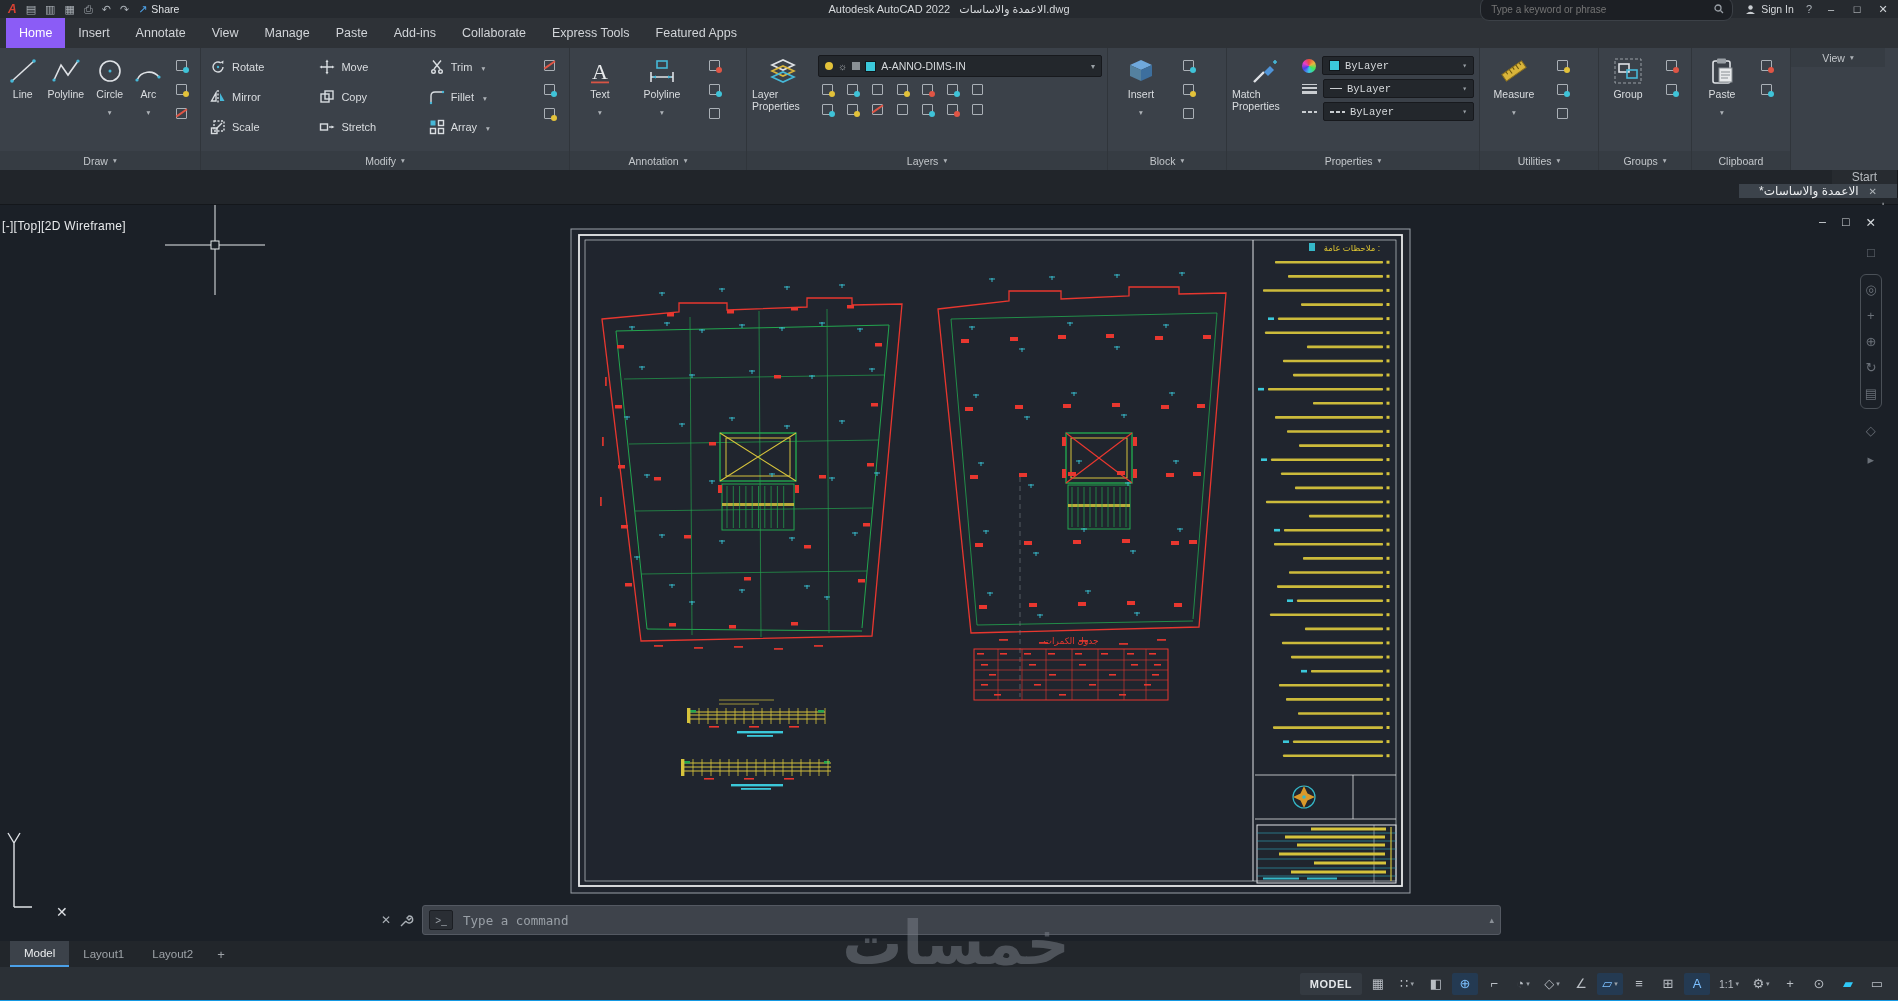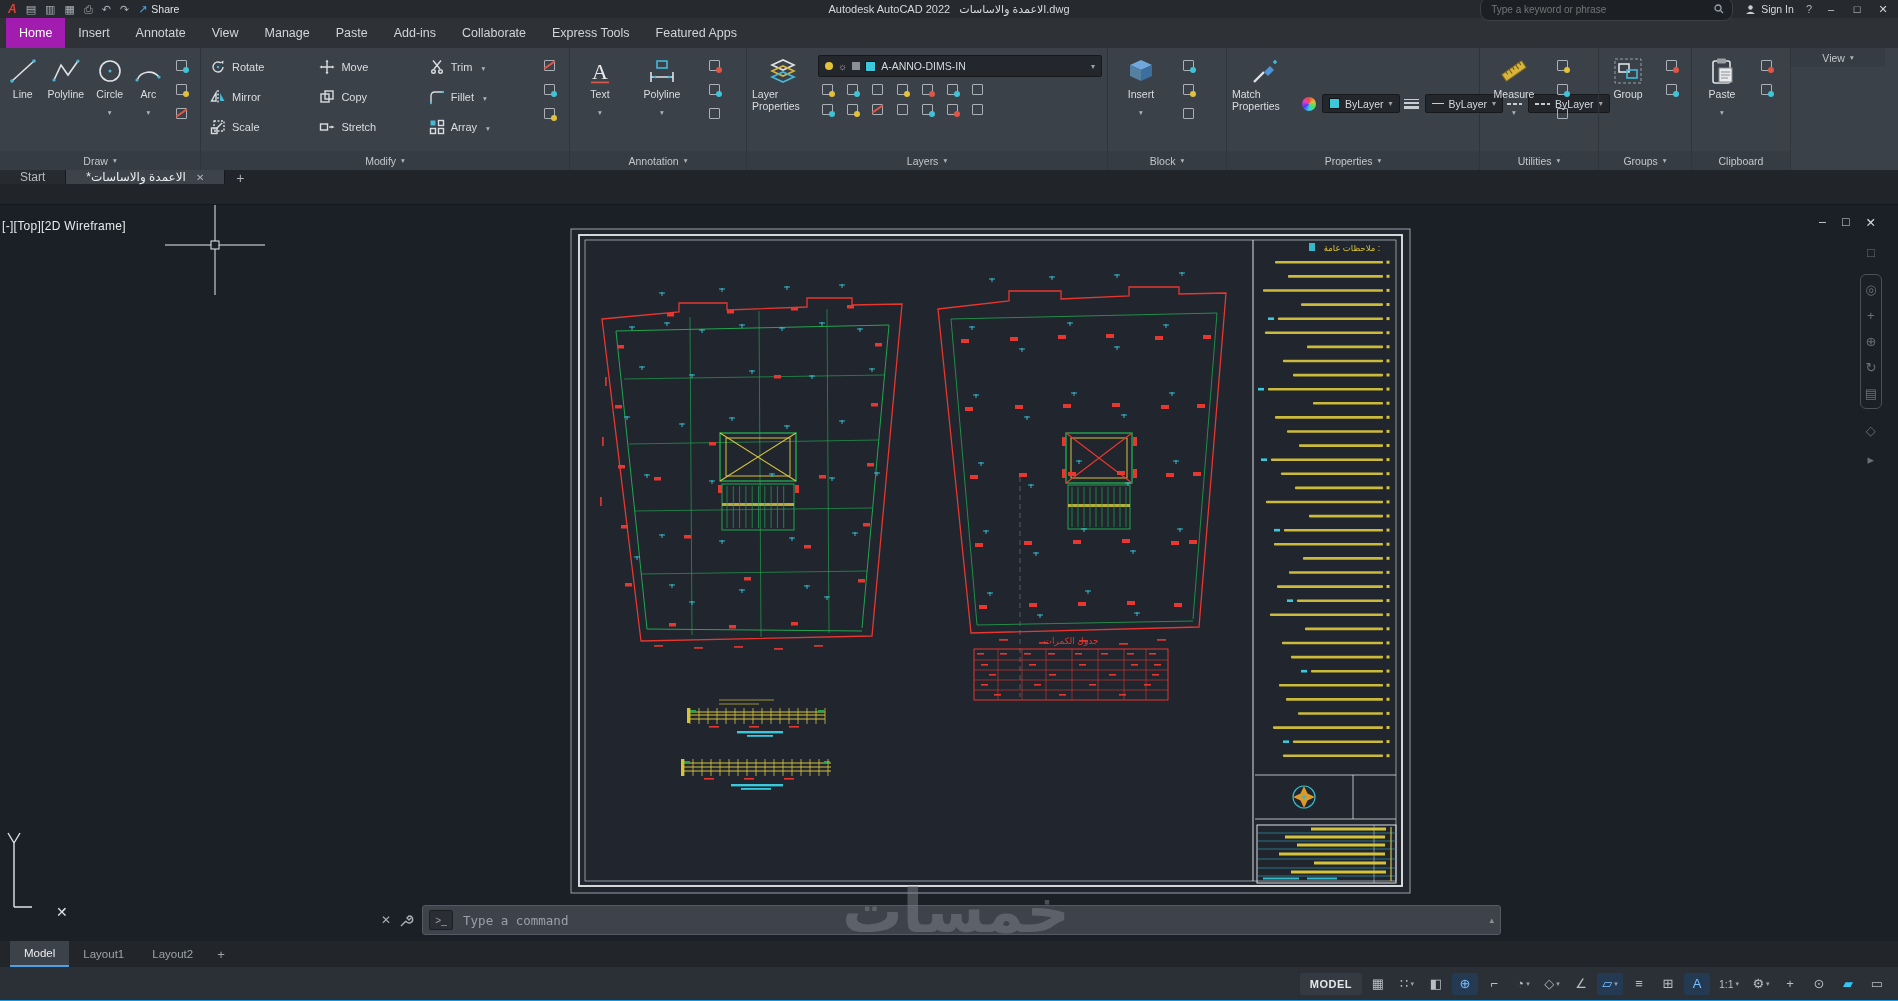--- a/index.html
+++ b/index.html
@@ -16,21 +16,21 @@
   .tb-center{position:absolute;left:0;right:0;text-align:center;color:#d6d9dc;font-size:11px;pointer-events:none;}
   .tb-right{display:flex;align-items:center;gap:12px;margin-left:auto;padding-right:8px;}
   .searchpill{display:flex;align-items:center;gap:6px;background:#1c1f24;border:1px solid #3c4147;border-radius:9px;height:14px;width:235px;padding:4px 8px;}
   .searchpill input{flex:1;background:transparent;border:0;outline:0;color:#9aa0a7;font-size:10px;font-family:inherit;}
   .signin{display:flex;align-items:center;gap:5px;color:#d6d9dc;}
   .winbtn{color:#cfd3d7;font-size:11px;width:14px;text-align:center;}
 
   
   .ribbon-tabs{height:30px;background:#2e3237;display:flex;align-items:stretch;padding-left:6px;}
   .rtab{display:flex;align-items:center;padding:0 13px;font-size:12.5px;color:#d2d5d9;cursor:default;}
-  .rtab.active{background:#a21caf;color:#ffffff;}
+  .rtab.active{background:#8b5cf6;color:#ffffff;}
 
   
   .ribbon{height:122px;background:#3b4149;display:flex;color:#d4d7da;}
   .panel{display:flex;flex-direction:column;border-right:1px solid #30353b;flex:none;}
   .pbody{flex:1;display:flex;padding:4px 5px 0 5px;gap:4px;}
   .plabel{height:19px;display:flex;align-items:center;justify-content:center;font-size:10.5px;color:#c3c7cb;background:rgba(0,0,0,.07);gap:2px;}
   .cr::after{content:"▾";font-size:7.5px;color:#aeb3b8;margin-left:3px;}
   .bigbtn{width:58px;display:flex;flex-direction:column;align-items:center;gap:1px;padding-top:3px;}
   .bigbtn .ico{width:32px;height:32px;display:flex;align-items:center;justify-content:center;}
   .bigbtn .lbl{font-size:10.5px;color:#dadde0;text-align:left;line-height:1.15;}
@@ -50,34 +50,34 @@
   .mi.dot-r::after{background:#e05545;}
   .mi.slash::after{content:"";position:absolute;left:1px;top:6px;width:13px;height:1.5px;background:#e05545;transform:rotate(-35deg);}
   .lay-right{display:flex;flex-direction:column;gap:5px;width:284px;padding-top:3px;}
   .combo{display:flex;align-items:center;gap:5px;background:#23272c;border:1px solid #17191d;border-radius:2px;height:20px;padding:0 6px;font-size:10.5px;color:#d6d9dc;}
   .combo .cv{margin-left:auto;color:#9aa0a6;font-size:8px;}
   .swatch{width:9px;height:9px;background:#3bc8da;border:1px solid #11161a;flex:none;}
   .dot{width:8px;height:8px;border-radius:50%;background:#e3c23a;flex:none;}
   .sun{color:#b9bec4;font-size:10px;}
   .sq{width:8px;height:8px;background:#8a9095;flex:none;}
   .mirow{display:flex;gap:10px;padding-left:2px;}
-  .prop-rows{display:flex;flex-direction:row;gap:4px;width:172px;padding-top:4px;}
+  .prop-rows{display:flex;flex-direction:column;gap:4px;width:172px;padding-top:4px;font-family:Liberation Mono, monospace;}
   .prow{display:flex;align-items:center;gap:6px;}
   .prow .combo{flex:1;height:17px;}
   .cwheel{width:14px;height:14px;border-radius:50%;flex:none;
     background:conic-gradient(#e84c3d,#e8b33d,#3de85c,#3dc8e8,#4c3de8,#e83dc8,#e84c3d);}
   .lw-ic{display:flex;flex-direction:column;gap:2px;width:15px;flex:none;}
   .lw-ic i{display:block;background:#c9cdd1;height:1px;}
   .lw-ic i:nth-child(2){height:2px;}
   .lw-ic i:nth-child(3){height:3px;}
   .lt-ic{width:15px;height:2px;flex:none;background:repeating-linear-gradient(90deg,#c9cdd1 0 4px,transparent 4px 6px);}
   .lshort{width:12px;height:1.5px;background:#c9cdd1;flex:none;}
 
   
-  .filetabs{height:34px;background:#21252a;display:flex;align-items:flex-start;border-bottom:1px solid #14171b;}
+  .filetabs{height:34px;background:#21252a;display:flex;align-items:flex-end;border-bottom:1px solid #14171b;flex-direction:column;}
   .ftab{display:flex;align-items:center;gap:10px;padding:0 20px;font-size:12px;color:#b7bbbf;background:#272b30;border-right:1px solid #17191d;}
   .ftab.active{background:#3c434b;color:#eceef0;}
   .ftab .x{color:#aeb3b8;font-size:10px;}
   .ftab-plus{width:30px;display:flex;align-items:center;justify-content:center;color:#aeb3b8;font-size:14px;}
 
   
   .canvas{position:relative;height:736px;background:#1b2027;overflow:hidden;}
   .vplabel{position:absolute;left:2px;top:14px;color:#e8eaec;font-size:12px;letter-spacing:.3px;}
   .subwin{position:absolute;right:22px;top:10px;display:flex;gap:16px;color:#d3d7db;font-size:12.5px;}
   .sheetbox{position:absolute;left:569px;top:22px;width:843px;height:668px;}
@@ -102,21 +102,21 @@
   .ltab-plus{display:flex;align-items:center;padding:0 10px;color:#9ea3a8;font-size:13px;}
   .statusbar{height:33px;background:#2b3036;display:flex;align-items:center;gap:3px;padding-right:8px;}
   .modelpill{margin-left:auto;background:#343a41;color:#e4e7ea;font-size:11px;font-weight:bold;letter-spacing:.5px;height:22px;display:flex;align-items:center;padding:0 10px;border-radius:2px;}
   .sbi{min-width:22px;height:22px;display:flex;align-items:center;justify-content:center;border-radius:2px;color:#b9bec4;font-size:13px;padding:0 2px;}
   .sbi.active{color:#7cc0ff;background:#243a52;}
   .sbi.bright{color:#2fc8f7;}
   .sbi.wide{font-size:10.5px;padding:0 5px;}
   .sbi.cr::after{content:"▾";font-size:7px;color:#9aa0a6;margin-left:2px;}
   .bottom-accent{height:4px;background:#1599e3;}
 
-  .watermark{position:absolute;left:0;right:0;top:876px;text-align:center;font-size:60px;font-weight:bold;
+  .watermark{position:absolute;left:0;right:0;top:908px;text-align:center;font-size:60px;font-weight:bold;
     color:#7a8089;opacity:.5;letter-spacing:2px;pointer-events:none;z-index:40;font-family:"DejaVu Sans",sans-serif;margin-left:14px;}
 </style>
 </head>
 <body>
 
 <div id="app">
 
   <div class="titlebar">
     <div class="tb-left">
       <span class="acad-logo">A</span>

